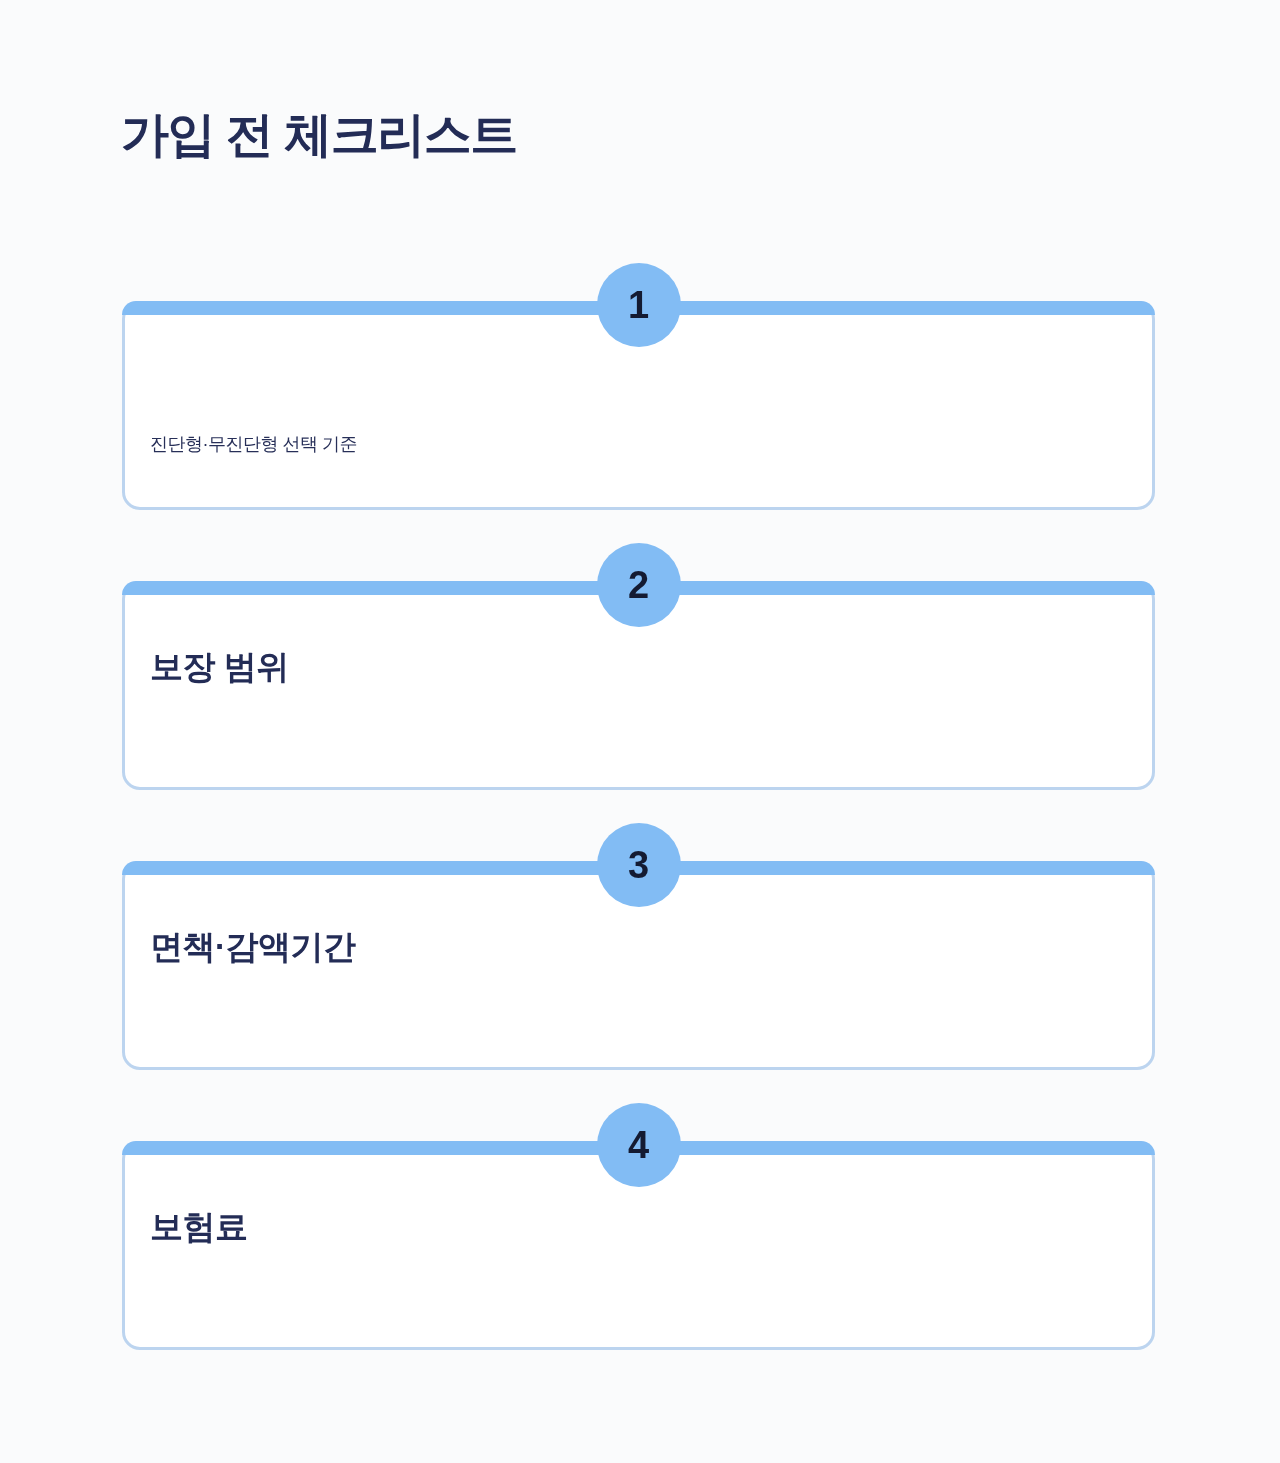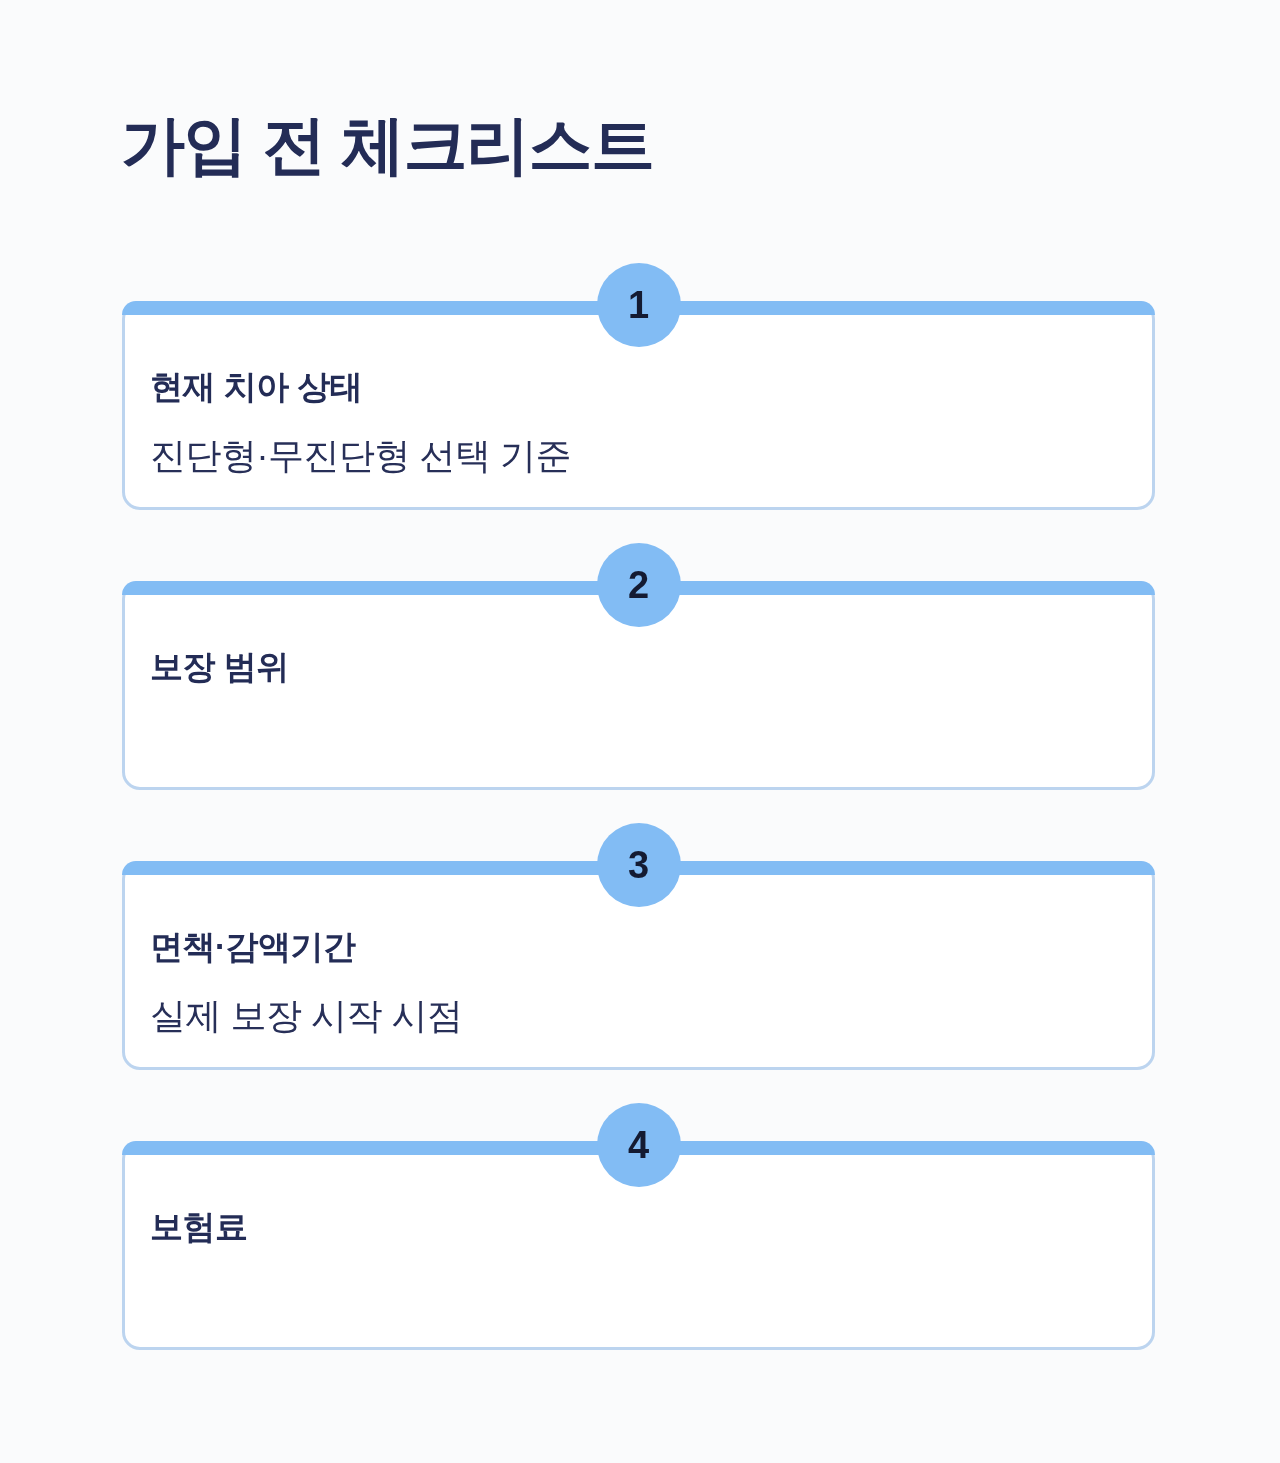--- a/index.html
+++ b/index.html
@@ -12,21 +12,21 @@
     position: relative;
     background: #FAFBFC;
     font-family: "Liberation Sans", "DejaVu Sans", sans-serif;
     overflow: hidden;
   }
   .page-title {
     position: absolute;
     left: 121px;
     top: 104px;
     margin: 0;
-    font-size: 64px;
+    font-size: 48px;
     line-height: 1.3;
     font-weight: 700;
     color: #232C56;
     letter-spacing: -1.5px;
     white-space: nowrap;
   }
   .card {
     position: absolute;
     left: 122px;
     width: 1033px;
@@ -79,57 +79,55 @@
     font-weight: 700;
     color: #232C56;
     letter-spacing: -0.5px;
     white-space: nowrap;
   }
   .card-subtitle {
     position: absolute;
     left: 25px;
     top: 129px;
     margin: 0;
-    font-size: 36px;
+    font-size: 18px;
     line-height: 1.3;
     font-weight: 400;
     color: #272F58;
     letter-spacing: -0.5px;
     white-space: nowrap;
   }
 </style>
 </head>
 <body>
 
 <h1 class="page-title">가입 전 체크리스트</h1>
 
 <section class="card card-1">
   <div class="card-top-bar"></div>
   <div class="card-number-badge">
     <span class="card-number">1</span>
   </div>
-  <h2 class="card-title">현재 치아 상태</h2>
   <p class="card-subtitle">진단형·무진단형 선택 기준</p>
 </section>
 
 <section class="card card-2">
   <div class="card-top-bar"></div>
   <div class="card-number-badge">
     <span class="card-number">2</span>
   </div>
   <h2 class="card-title">보장 범위</h2>
 </section>
 
 <section class="card card-3">
   <div class="card-top-bar"></div>
   <div class="card-number-badge">
     <span class="card-number">3</span>
   </div>
   <h2 class="card-title">면책·감액기간</h2>
-  <p class="card-subtitle">실제 보장 시작 시점</p>
 </section>
 
 <section class="card card-4">
   <div class="card-top-bar"></div>
   <div class="card-number-badge">
     <span class="card-number">4</span>
   </div>
   <h2 class="card-title">보험료</h2>
 </section>
 

